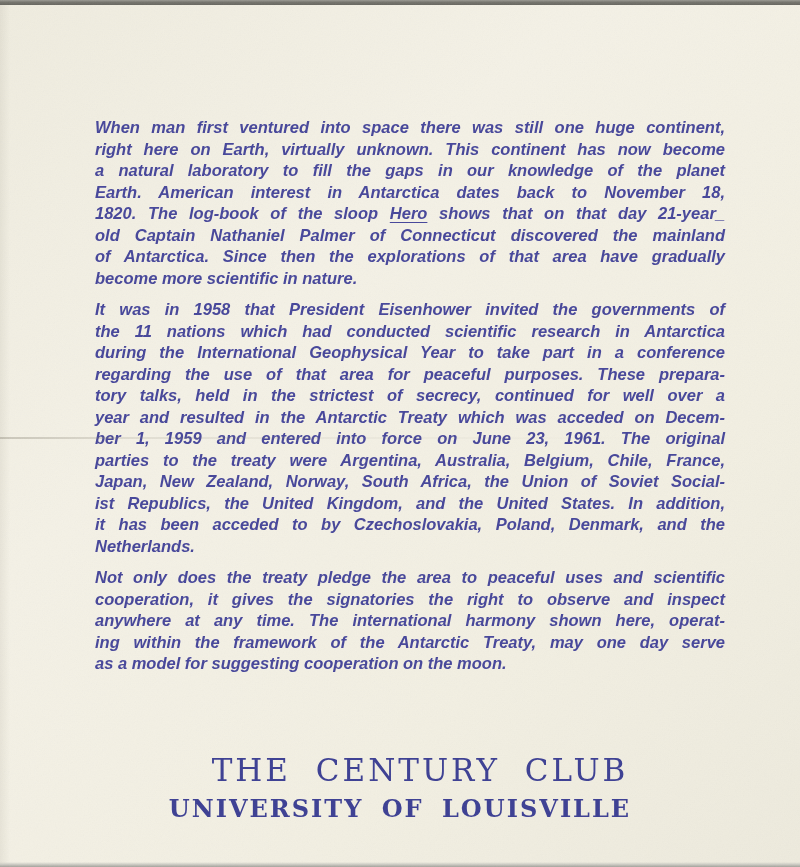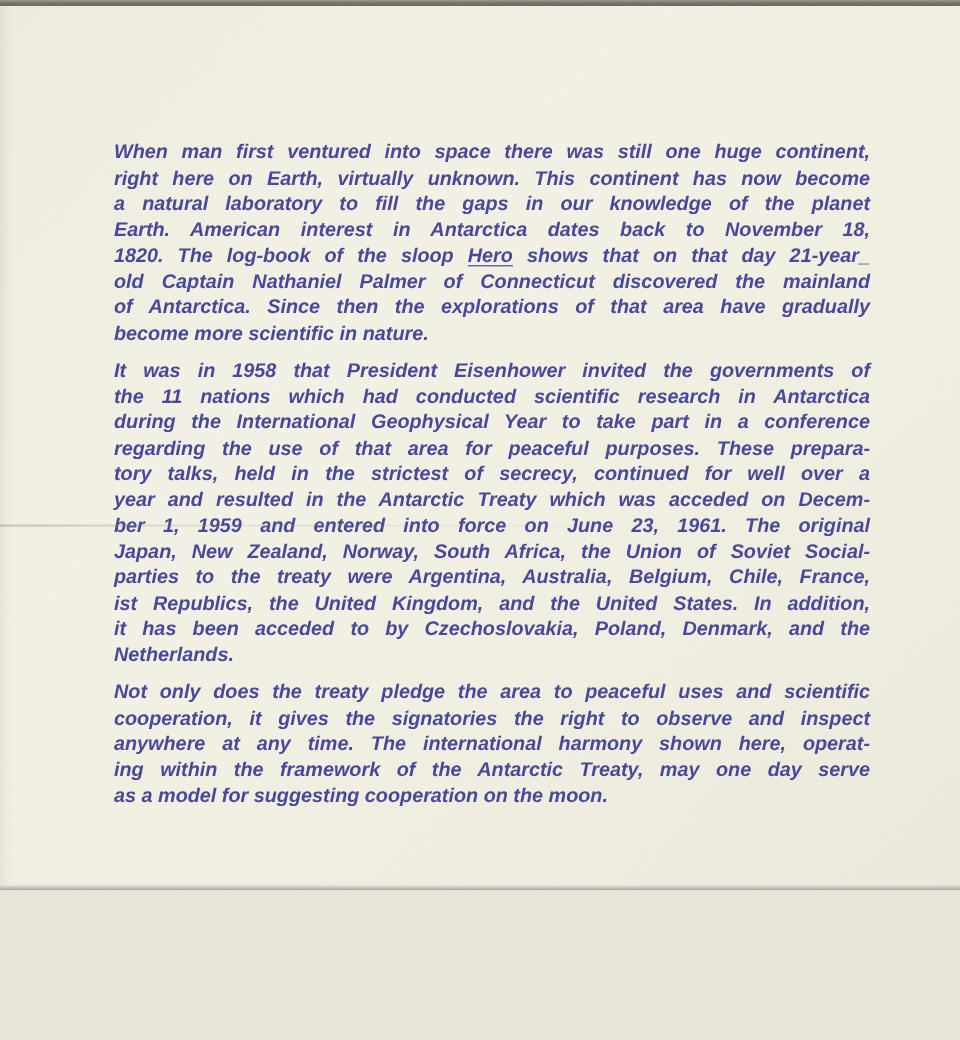--- a/index.html
+++ b/index.html
@@ -4,21 +4,21 @@
 <style>
   html, body {
     margin: 0;
     padding: 0;
     background: #e8e5d9;
     font-family: "Liberation Sans", sans-serif;
   }
   .page {
     position: relative;
     width: 800px;
-    height: 742px;
+    height: 867px;
     overflow: hidden;
     background:
       linear-gradient(to right, rgba(120,115,100,0.10) 0px, rgba(120,115,100,0.0) 10px),
       linear-gradient(135deg, #efecdf 0%, #f4f1e6 35%, #f2efe2 70%, #edeadd 100%);
     background-color: var(--paper, #f1eee1);
   }
   
   .edge-top {
     position: absolute; top: 0; left: 0; width: 100%; height: 5px;
     background: linear-gradient(to bottom, #9b9a93 0%, #75746d 45%, #67665f 100%);
@@ -110,22 +110,22 @@
           <div class="tline last">become more scientific in nature.</div>
         </div>
         <div class="para">
           <div class="tline">It was in 1958 that President Eisenhower invited the governments of</div>
           <div class="tline">the 11 nations which had conducted scientific research in Antarctica</div>
           <div class="tline">during the International Geophysical Year to take part in a conference</div>
           <div class="tline">regarding the use of that area for peaceful purposes. These prepara-</div>
           <div class="tline">tory talks, held in the strictest of secrecy, continued for well over a</div>
           <div class="tline">year and resulted in the Antarctic Treaty which was acceded on Decem-</div>
           <div class="tline">ber 1, 1959 and entered into force on June 23, 1961. The original</div>
+          <div class="tline">parties to the treaty were Argentina, Australia, Belgium, Chile, France,</div>
           <div class="tline">Japan, New Zealand, Norway, South Africa, the Union of Soviet Social-</div>
-          <div class="tline">parties to the treaty were Argentina, Australia, Belgium, Chile, France,</div>
           <div class="tline">ist Republics, the United Kingdom, and the United States. In addition,</div>
           <div class="tline">it has been acceded to by Czechoslovakia, Poland, Denmark, and the</div>
           <div class="tline last">Netherlands.</div>
         </div>
         <div class="para">
           <div class="tline">Not only does the treaty pledge the area to peaceful uses and scientific</div>
           <div class="tline">cooperation, it gives the signatories the right to observe and inspect</div>
           <div class="tline">anywhere at any time. The international harmony shown here, operat-</div>
           <div class="tline">ing within the framework of the Antarctic Treaty, may one day serve</div>
           <div class="tline last">as a model for suggesting cooperation on the moon.</div>

